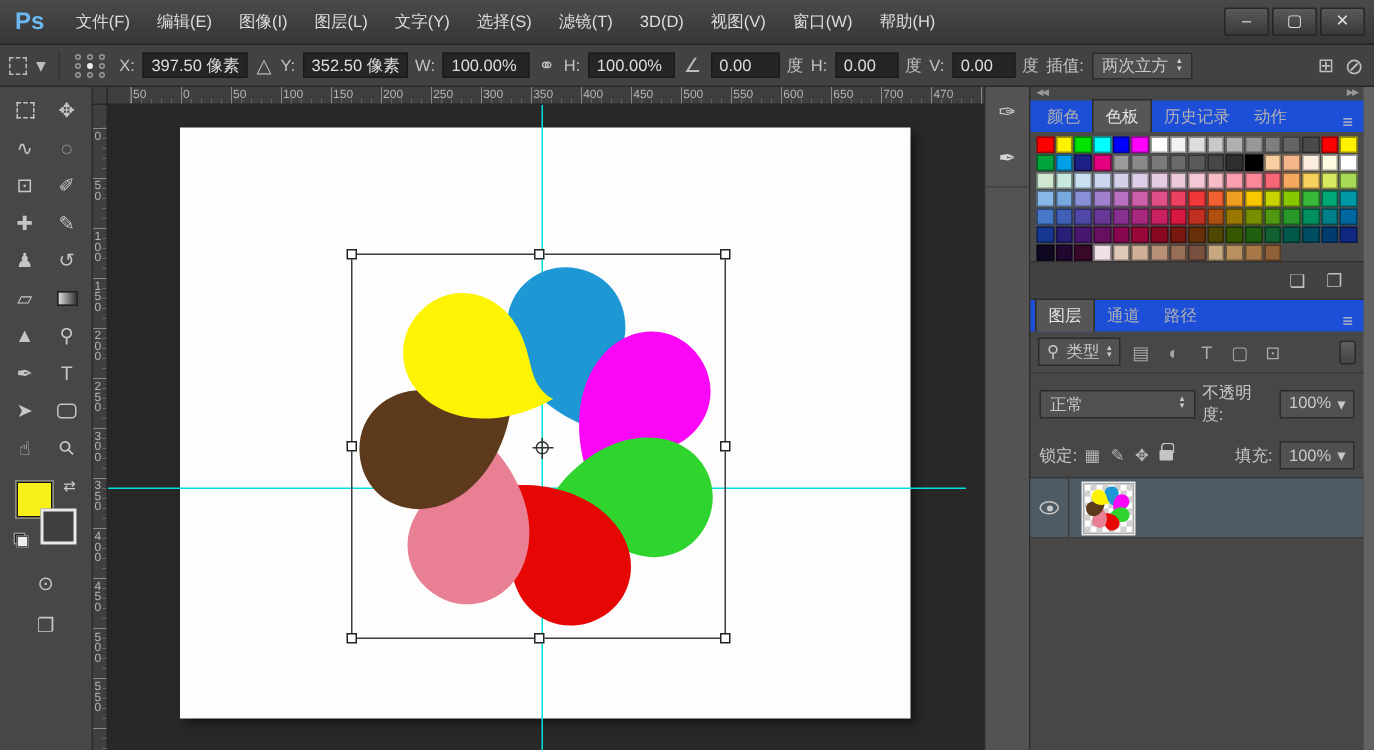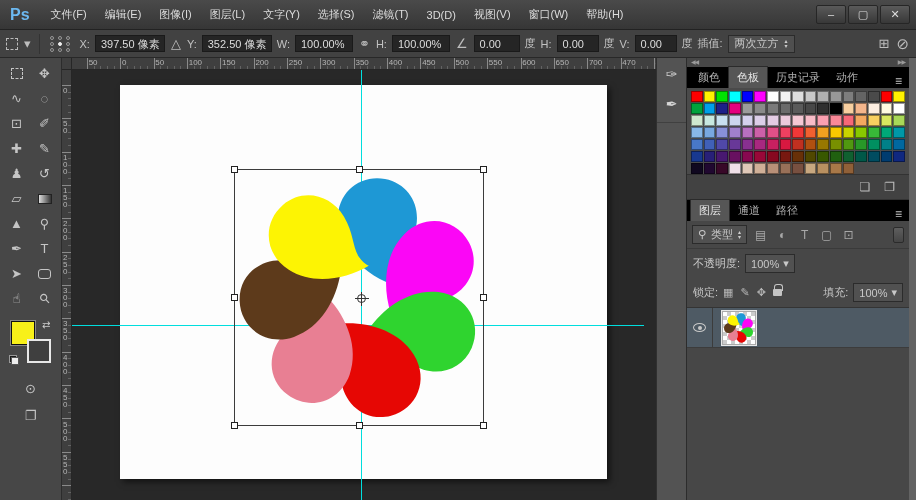--- a/index.html
+++ b/index.html
@@ -75,21 +75,21 @@
   .refpoint:before{content:"";position:absolute;left:3px;top:-3px;width:1px;height:14px;background:#333}
   .refpoint:after{content:"";position:absolute;top:3px;left:-3px;height:1px;width:14px;background:#333}
 
   
   .dockstrip{width:30px;background:#535353;border-left:1px solid #303030;display:flex;flex-direction:column;align-items:center;flex:0 0 30px}
   .dock-icons{width:100%;padding:8px 0 10px;border-bottom:1px solid #404040;display:flex;flex-direction:column;gap:14px;align-items:center;color:#d5d5d5;font-size:14px}
 
   
   .rightcol{width:230px;background:#474747;border-left:1px solid #2c2c2c;border-right:7px solid #636363;display:flex;flex-direction:column;flex:0 0 230px}
   .dockhead{height:9px;display:flex;justify-content:space-between;padding:0 4px;color:#9a9a9a;font-size:6px;line-height:9px;letter-spacing:-1px}
-  .ptabs{display:flex;align-items:flex-end;height:21px;background:#000000;padding-left:3px;flex:0 0 21px}
+  .ptabs{display:flex;align-items:flex-end;height:21px;background:#1d4ed8;padding-left:3px;flex:0 0 21px}
   .ptab{padding:3px 8px;color:#b0b0b0}
   .ptab.active{background:#565656;color:#e5e5e5;border:1px solid #2b2b2b;border-bottom:none}
   .pmenu{margin-left:auto;padding:0 7px;color:#c5c5c5;font-size:12px}
   .swatches{background:#4a4a4a;padding:3px 4px;display:grid;grid-template-columns:repeat(17,1fr);gap:1px;align-content:start;height:86px;flex:0 0 86px}
   .sw{height:11px;border:1px solid rgba(0,0,0,.4)}
   .minibar{height:26px;background:#424242;border-top:1px solid #333;border-bottom:1px solid #333;display:flex;justify-content:flex-end;align-items:center;gap:14px;padding:0 14px;color:#bdbdbd;font-size:12px;flex:0 0 26px}
 
   .lfilter{display:flex;align-items:center;gap:5px;padding:4px 5px;border-bottom:1px solid #3a3a3a}
   .kindbox{display:flex;align-items:center;gap:5px;background:#515151;border:1px solid #2b2b2b;padding:2px 5px;height:19px}
   .ficon{width:17px;text-align:center;color:#a8a8a8;font-size:12px}
@@ -484,20 +484,27 @@
             </span>
         </span>
         <span class="ficon">▤</span>
         <span class="ficon">◐</span>
         <span class="ficon">T</span>
         <span class="ficon">▢</span>
         <span class="ficon">⊡</span>
         <span class="ltoggle"></span>
       </div>
       <div class="blendrow">
+        <span class="selectbox">
+          <span>正常</span>
+          <span class="stepper">
+              <span>▴</span>
+              <span>▾</span>
+            </span>
+        </span>
         <span>不透明度:</span>
         <span class="valuebox">
           <span>100%</span>
           <span>▾</span>
         </span>
       </div>
       <div class="lockrow">
         <span>锁定:</span>
         <span class="lockicons">
           <span>▦</span>

